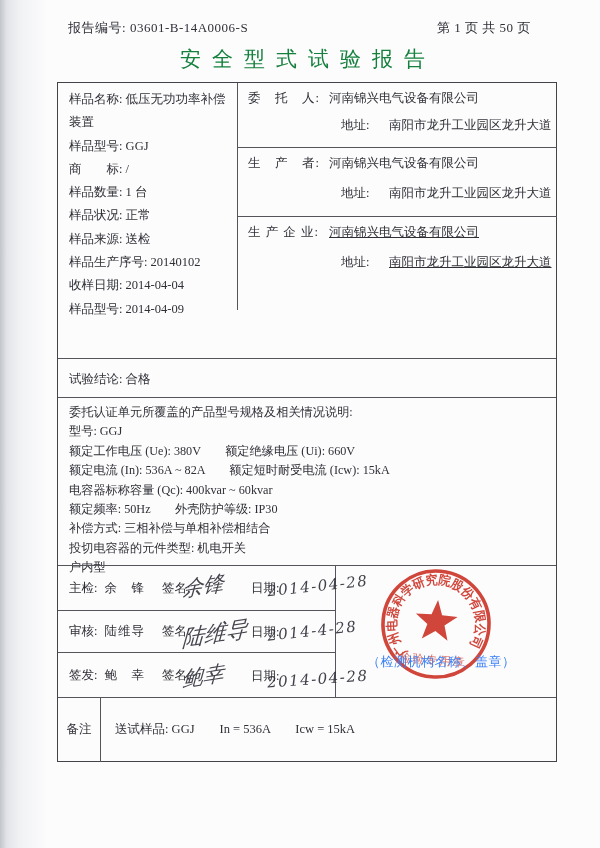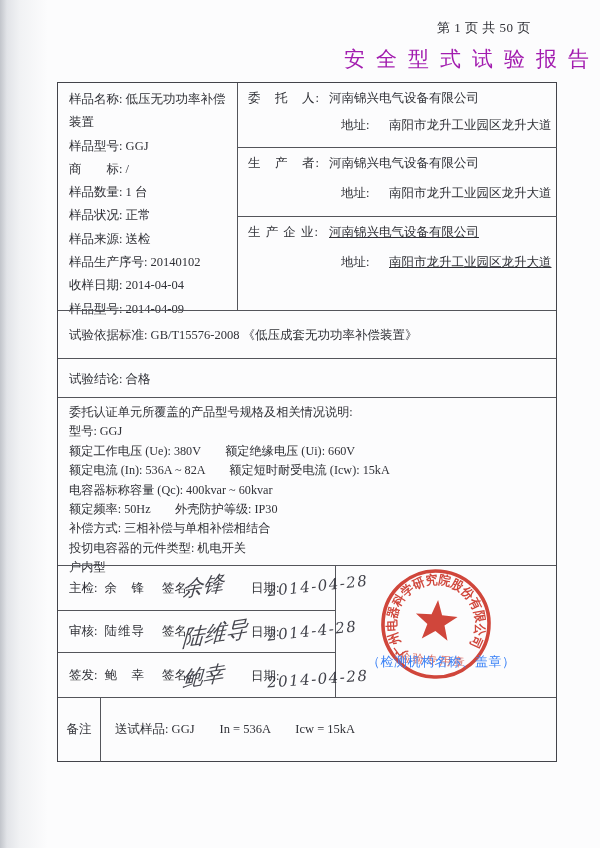--- a/index.html
+++ b/index.html
@@ -2,22 +2,22 @@
 <html><head>
 <meta charset="utf-8">
 <style>
   html,body{margin:0;padding:0;width:600px;height:848px;background:#e9ebee;}
   .page{position:absolute;left:0;top:0;width:600px;height:848px;background:#fcfcfd;
         font-family:"Liberation Serif","DejaVu Serif",serif;color:#2f3036;overflow:hidden;}
   .scan-edge{position:absolute;left:0;top:0;width:48px;height:100%;
         background:linear-gradient(90deg,#c2c5cb 0px,#e2e4e8 7px,#f1f2f4 20px,#fcfcfd 48px);}
   .hdr-left{position:absolute;left:68px;top:19px;font-size:13px;letter-spacing:.5px;white-space:nowrap;}
   .hdr-right{position:absolute;left:437px;top:19px;font-size:13px;letter-spacing:.5px;white-space:nowrap;}
-  .title{position:absolute;left:0;width:600px;top:45px;text-align:right;font-size:21px;
-        letter-spacing:11px;text-indent:16px;color:#a21caf;}
+  .title{position:absolute;left:0;width:600px;top:45px;text-align:center;font-size:21px;
+        letter-spacing:11px;text-indent:16px;color:#15803d;}
   .tbl{position:absolute;left:57px;top:82px;width:500px;height:680px;box-sizing:border-box;
         border:1.6px solid #43444a;}
   .tbl .sec{position:absolute;left:0;right:0;box-sizing:border-box;}
   .secA{top:0;height:227px;}
   .colL{position:absolute;left:0;top:0;width:180px;height:227px;box-sizing:border-box;
         border-right:1.2px solid #54555b;padding:5px 4px 0 11px;font-size:12.5px;line-height:23.3px;}
   .colR{position:absolute;left:180px;top:0;width:318.5px;height:227px;}
   .party{position:absolute;left:0;right:0;box-sizing:border-box;padding:7px 0 0 10px;font-size:12.5px;}
   .p0{top:0;height:65px;border-bottom:1.2px solid #54555b;}
   .p1{top:65px;height:69px;border-bottom:1.2px solid #54555b;}
@@ -53,20 +53,23 @@
         border-right:1.2px solid #54555b;display:flex;align-items:center;justify-content:center;font-size:12.5px;}
   .remark-content{position:absolute;left:43px;right:0;top:0;height:100%;display:flex;align-items:center;
         padding-left:14px;font-size:12.5px;}
 </style>
 </head>
 <body>
 
 <div class="page">
   <div class="scan-edge"></div>
 
+  <div class="hdr-left">
+    <span>报告编号: </span><span>03601-B-14A0006-S</span>
+  </div>
   <div class="hdr-right">第 1 页  共 50 页</div>
 
   <div class="title">安全型式试验报告</div>
 
   <div class="tbl">
 
     <div class="sec secA">
       <div class="colL">
         <span><span>样品名称: </span><span>低压无功功率补偿装置</span></span><br>
         <span><span>样品型号: </span><span>GGJ</span></span><br>
@@ -87,23 +90,20 @@
           <div class="prow1"><span class="plabel">生　产　者:</span><span>河南锦兴电气设备有限公司</span></div>
           <div class="prow2"><span class="plabel2">地址:</span><span>南阳市龙升工业园区龙升大道</span></div>
         </div>
         <div class="party p2">
           <div class="prow1"><span class="plabel">生 产 企 业:</span><span>河南锦兴电气设备有限公司</span></div>
           <div class="prow2"><span class="plabel2">地址:</span><span>南阳市龙升工业园区龙升大道</span></div>
         </div>
       </div>
     </div>
 
-    <div class="sec secB">
-      <span>试验依据标准: </span><span>GB/T15576-2008 《低压成套无功功率补偿装置》</span>
-    </div>
 
     <div class="sec secC">
       <span>试验结论: </span><span>合格</span>
     </div>
 
     <div class="sec secD">
       <div>委托认证单元所覆盖的产品型号规格及相关情况说明:</div>
       <div>型号: GGJ</div>
       <div>额定工作电压 (Ue): 380V　　额定绝缘电压 (Ui): 660V</div>
       <div>额定电流 (In): 536A ~ 82A　　额定短时耐受电流 (Icw): 15kA</div>

